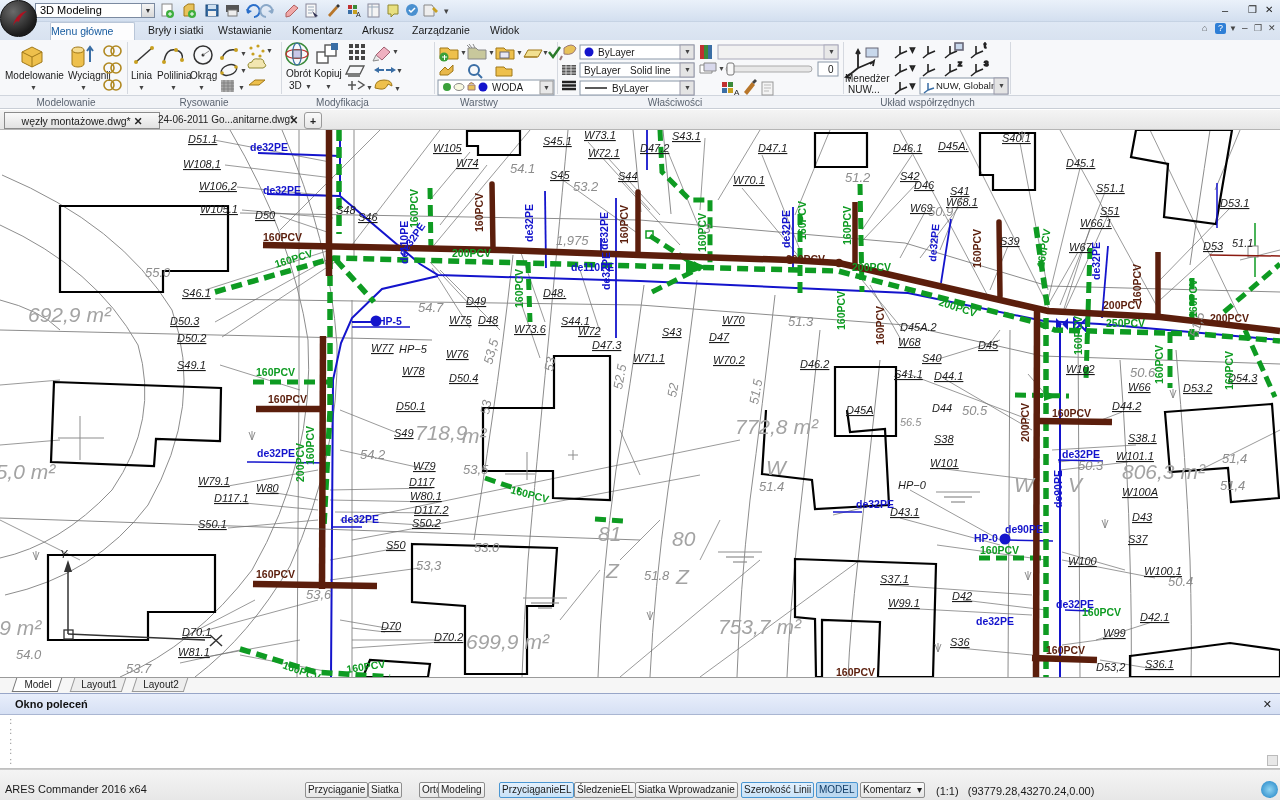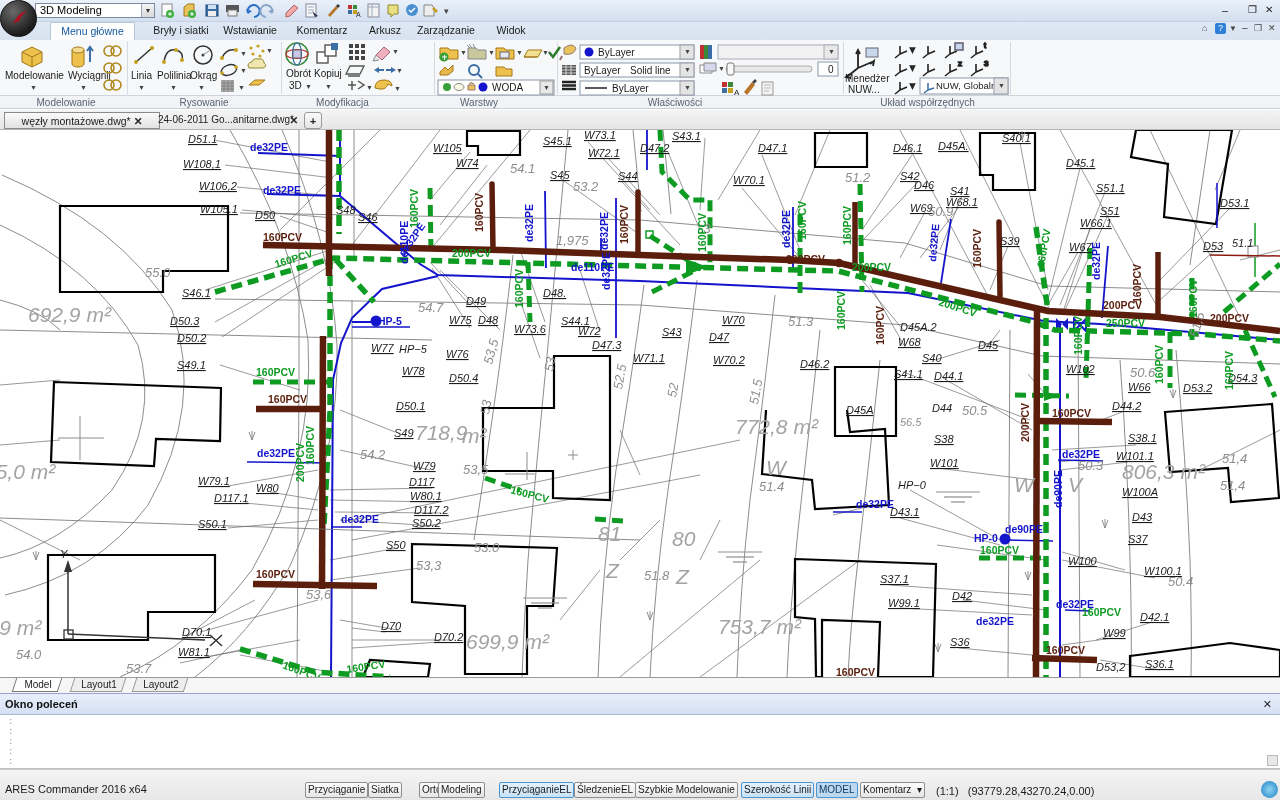--- a/index.html
+++ b/index.html
@@ -8,36 +8,36 @@
 
 #titlebar{left:0;top:0;width:1280px;height:22px;background:linear-gradient(#eaf1fa,#d3dfef);border-bottom:1px solid #c6d3e4}
 #qcombo{left:35px;top:3px;width:120px;height:15px;background:#fff;border:1px solid #7b8aa0;font-size:11px;padding-left:4px;line-height:13px}
 #qcombo .da{position:absolute;right:0;top:0;width:13px;height:13px;background:linear-gradient(#f4f4f4,#d9d9d9);border-left:1px solid #9aa7b8;text-align:center;font-size:7px;line-height:13px;color:#333}
 #wtitle{left:336px;top:4px;width:600px;height:14px;font-size:11px;color:#222;text-align:center}
 #qicons{left:160px;top:1px;width:300px;height:18px}
 
 #tabrow{left:0;top:22px;width:1280px;height:18px;background:linear-gradient(#dfe8f4,#d8e2f0)}
 #logo{left:0;top:0;width:37px;height:37px;border-radius:50%;background:radial-gradient(circle at 35% 30%,#6a6a6a,#1c1c1c 70%);border:1px solid #111;z-index:5}
 #logo svg{position:absolute;left:6px;top:6px}
-.rtab{position:absolute;top:22px;height:18px;font-size:10.5px;color:#1a1a1a;text-align:center;line-height:17px}
+.rtab{position:absolute;top:22px;height:18px;font-size:10.5px;color:#1a1a1a;line-height:17px}
 .rtab.active{background:#fdfdfe;border:1px solid #b9c6d8;border-bottom:none;border-radius:2px 2px 0 0;color:#155a9e}
 
 #ribbon{left:0;top:40px;width:1280px;height:56px;background:#f7f8fa;border-bottom:1px solid #d0d5dd}
 #grouplabels{left:0;top:96px;width:1280px;height:13px;background:#f1f3f7;border-bottom:1px solid #c9ced6}
 .glabel{position:absolute;top:97px;font-size:10px;color:#5a6370;text-align:center}
 
 #docbar{left:0;top:110px;width:1280px;height:20px;background:linear-gradient(#f4f4f4,#e6e6e6);border-bottom:1px solid #b5b5b5}
 .dtab{position:absolute;top:112px;height:17px;font-size:10.5px;color:#222;text-align:center;line-height:16px}
 
 #draw{left:0;top:130px;width:1280px;height:547px;background:#fff;overflow:hidden}
 
 #sheetbar{left:0;top:677px;width:1280px;height:16px;background:#f6f6f6;border-top:1px solid #9a9a9a}
 .stab{position:absolute;top:678px;height:14px;font-size:10px;color:#222;text-align:center;line-height:14px}
 
-#cmdhead{left:0;top:693px;width:1280px;height:22px;background:linear-gradient(#e8eefb,#d6e0f4);border-top:1px solid #98a6c8;border-bottom:1px solid #aab6d2;font-size:11px;font-weight:bold;color:#111;line-height:21px;padding-left:5px}
+#cmdhead{left:0;top:693px;width:1280px;height:22px;background:linear-gradient(#e8eefb,#d6e0f4);border-top:1px solid #98a6c8;border-bottom:1px solid #aab6d2;font-size:11px;font-weight:bold;color:#111;line-height:21px;padding-left:15px}
 #cmdarea{left:0;top:715px;width:1280px;height:54px;background:#fff;border-bottom:1px solid #c0c0c0}
 
 #statusbar{left:0;top:769px;width:1280px;height:31px;background:linear-gradient(#f4f4f4,#e7e7e7);border-top:1px solid #c9c9c9}
 .sbtn{position:absolute;top:782px;height:16px;background:linear-gradient(#fcfcfc,#e6e6e6);border:1px solid #8e8e8e;border-radius:2px;font-size:10px;color:#1a1a1a;text-align:center;line-height:14px;padding:0 2px;white-space:nowrap}
 .sbtn.on{background:linear-gradient(#e4f1fd,#c8e2f8);border:1px solid #4a96d2}
 .stext{position:absolute;font-size:11px;color:#1a1a1a}
 </style></head>
 <body>
 <div id="app">
 
@@ -823,18 +823,18 @@
     </div>
 
 <div class="abs" id="statusbar"></div>
 <div class="stext" style="left:5px;top:783px">ARES Commander 2016 x64</div>
 <div class="sbtn" style="left:305px">Przyciąganie</div>
 <div class="sbtn" style="left:368px">Siatka</div>
 <div class="sbtn" style="left:419px">Orto</div>
 <div class="sbtn" style="left:438px">Modeling</div>
 <div class="sbtn on" style="left:499px">PrzyciąganieEL</div>
 <div class="sbtn" style="left:574px">ŚledzenieEL</div>
-<div class="sbtn" style="left:635px">Szybkie Modelowanie</div>
+<div class="sbtn" style="left:635px">Siatka Wprowadzanie</div>
 <div class="sbtn on" style="left:741px">Szerokość Linii</div>
 <div class="sbtn on" style="left:816px;background:#bcd8f0;color:#123c66">MODEL</div>
 <div class="sbtn" style="left:860px">Komentarz&nbsp;&nbsp;▾</div>
 <div class="stext" style="left:936px;top:785px">(1:1)&nbsp;&nbsp;&nbsp;(93779.28,43270.24,0.00)</div>
 <div class="abs" style="left:1261px;top:781px;width:17px;height:17px;border-radius:50%;background:radial-gradient(#8fd4f2,#1b7fc4)"></div>
 </div>
 </body></html>

